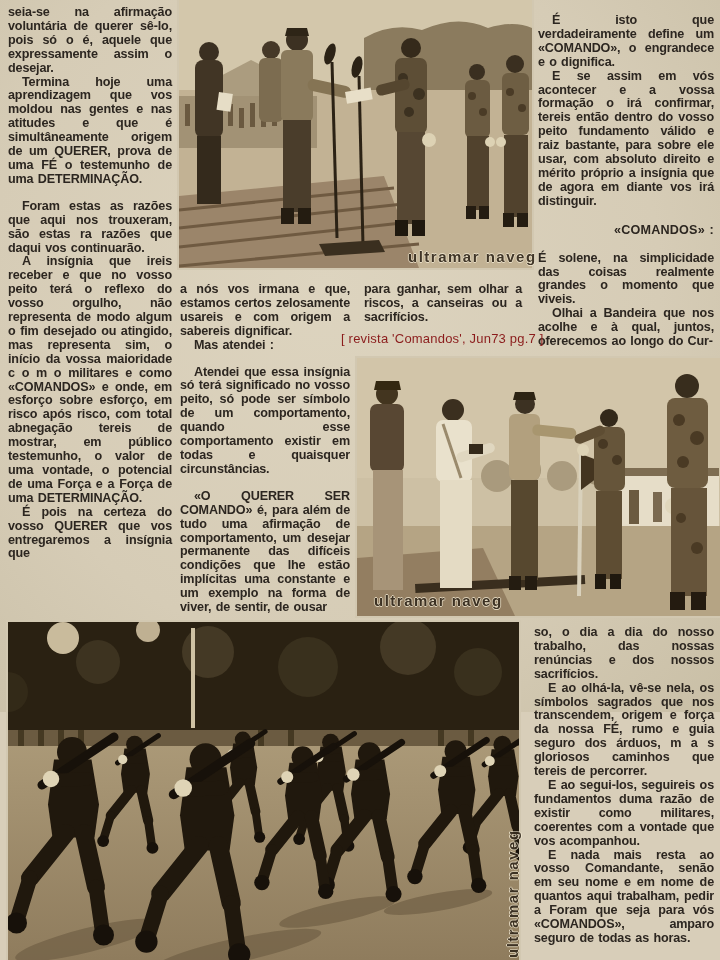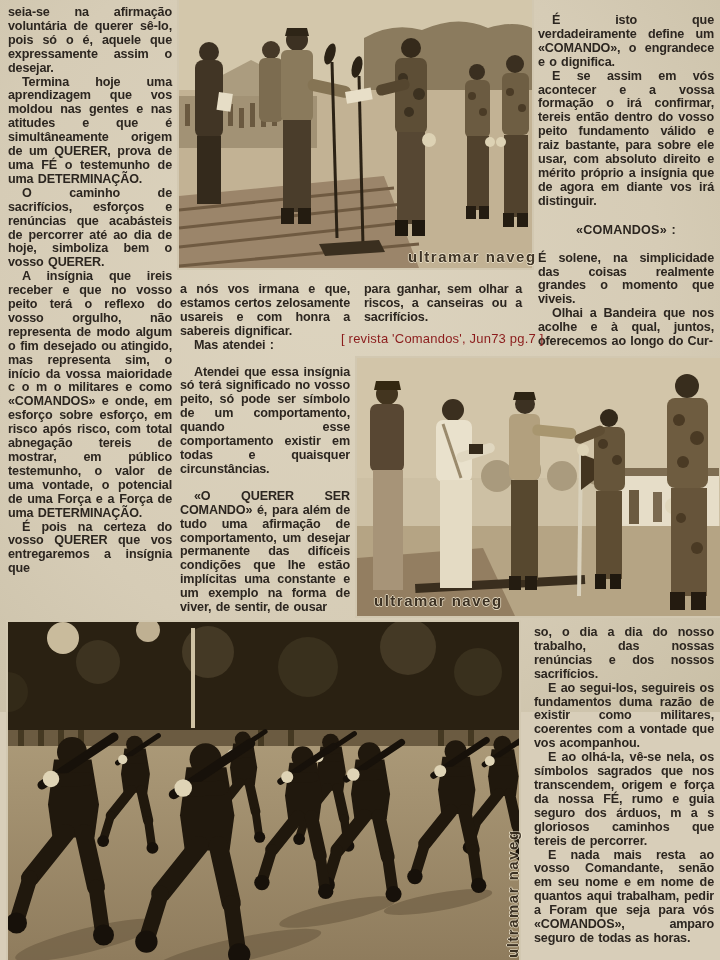--- a/index.html
+++ b/index.html
@@ -19,21 +19,21 @@
     font-size:12.6px;
     line-height:13.9px;
     letter-spacing:-0.15px;
     text-align:justify;
     word-spacing:1px;
   }
   .col p{margin:0;text-indent:14px;}
   .col p.noindent{text-indent:0;}
   .col p.gap{margin-top:13px;}
   .colheading{
-    text-align:center;font-weight:bold;margin:15px 0 14px 0 !important;
+    text-align:right;font-weight:bold;margin:15px 0 14px 0 !important;
     text-indent:0 !important;letter-spacing:0.2px;
   }
   .photo{
     position:absolute;overflow:hidden;background:#c9bb9e;
     box-shadow:0 0 0 2px #d2c8b1;
   }
   .photo svg{display:block;}
   .caption{
     position:absolute;left:341px;top:331px;width:250px;
     color:#8b1c1c;font-size:13px;font-weight:normal;
@@ -53,21 +53,21 @@
   }
 </style>
 </head>
 <body>
 
 <div id="page">
 
   <div class="col" style="left:8px; top:6px; width:164px;">
     <p class="noindent">seia-se na afirmação voluntária de querer sê-lo, pois só o é, aquele que expressamente assim o desejar.</p>
     <p>Termina hoje uma aprendizagem que vos moldou nas gentes e nas atitudes e que é simultâneamente origem de um QUERER, prova de uma FÉ o testemunho de uma DETERMINAÇÃO.</p>
-    <p>O caminho de sacrifícios, esforços e renúncias que acabásteis de percorrer até ao dia de hoje, simboliza bem o vosso QUERER.</p>
+    <p class="gap">Foram estas as razões que aqui nos trouxeram, são estas ra razões que daqui vos continuarão.</p>
     <p>A insígnia que ireis receber e que no vosso peito terá o reflexo do vosso orgulho, não representa de modo algum o fim desejado ou atingido, mas representa sim, o início da vossa maioridade c o m o militares e como «COMANDOS» e onde, em esforço sobre esforço, em risco após risco, com total abnegação tereis de mostrar, em público testemunho, o valor de uma vontade, o potencial de uma Força e a Força de uma DETERMINAÇÃO.</p>
     <p>É pois na certeza do vosso QUERER que vos entregaremos a insígnia que</p>
   </div>
 
   <div class="photo" style="left:179px; top:0; width:353px; height:268px;">
     <svg width="353" height="268" viewBox="0 0 353 268" xmlns="http://www.w3.org/2000/svg">
       <rect x="0" y="0" width="353" height="268" fill="#c8bb9f"></rect>
       <rect x="0" y="0" width="353" height="96" fill="#d3c7ab"></rect>
       <path d="M185,38 q28,-16 58,-8 q36,-16 66,-2 q26,-8 44,0 V96 H185 Z" fill="#7e6d50" opacity="0.85"></path>
       <rect x="0" y="90" width="353" height="178" fill="#c2b294"></rect>
@@ -152,21 +152,21 @@
 
   <div class="col" style="left:538px; top:14px; width:176px;">
     <p>É isto que verdadeiramente define um «COMANDO», o engrandece e o dignifica.</p>
     <p>E se assim em vós acontecer e a vossa formação o irá confirmar, tereis então dentro do vosso peito fundamento válido e raiz bastante, para sobre ele usar, com absoluto direito e mérito próprio a insígnia que de agora em diante vos irá distinguir.</p>
     <p class="colheading">«COMANDOS» :</p>
     <p class="noindent">É solene, na simplicidade das coisas realmente grandes o momento que viveis.</p>
     <p>Olhai a Bandeira que nos acolhe e à qual, juntos, oferecemos ao longo do Cur-</p>
   </div>
 
   <div class="col" style="left:180px; top:283px; width:170px;">
-    <p class="noindent">a nós vos irmana e que, estamos certos zelosamente usareis e com honra a sabereis dignificar.</p>
+    <p class="noindent">a nós vos irmana e que, estamos certos zelosamente usareis e com origem a sabereis dignificar.</p>
     <p>Mas atendei :</p>
     <p class="gap">Atendei que essa insígnia só terá significado no vosso peito, só pode ser símbolo de um comportamento, quando esse comportamento existir em todas e quaisquer circunstâncias.</p>
     <p class="gap">«O QUERER SER COMANDO» é, para além de tudo uma afirmação de comportamento, um desejar permanente das difíceis condições que lhe estão implícitas uma constante e um exemplo na forma de viver, de sentir, de ousar</p>
   </div>
 
   <div class="col" style="left:364px; top:283px; width:158px;">
     <p class="noindent">para ganhar, sem olhar a riscos, a canseiras ou a sacrifícios.</p>
   </div>
 
   <div class="caption">[ revista 'Comandos', Jun73 pg.7 ]</div>
@@ -297,22 +297,22 @@
       <use href="#marcher" transform="translate(10,112) scale(1.5)"></use>
       <use href="#marcher" transform="translate(320,118) scale(1.15)"></use>
       <use href="#marcher" transform="translate(408,116) scale(1.1)"></use>
       <use href="#marcher" transform="translate(255,122) scale(1.1)"></use>
       <use href="#marcher" transform="translate(140,118) scale(1.6)"></use>
     </svg>
   </div>
 
   <div class="col" style="left:534px; top:626px; width:180px;">
     <p class="noindent">so, o dia a dia do nosso trabalho, das nossas renúncias e dos nossos sacrifícios.</p>
+    <p>E ao olhá-la, vê-se nela, os símbolos sagrados que nos transcendem, origem e força da nossa FÉ, rumo e guia seguro dos árduos, m a s gloriosos caminhos que tereis de percorrer.</p>
     <p>E ao segui-los, seguireis os fundamentos duma razão de existir como militares, coerentes com a vontade que vos acompanhou.</p>
-    <p>E ao olhá-la, vê-se nela, os símbolos sagrados que nos transcendem, origem e força da nossa FÉ, rumo e guia seguro dos árduos, m a s gloriosos caminhos que tereis de percorrer.</p>
     <p>E nada mais resta ao vosso Comandante, senão em seu nome e em nome de quantos aqui trabalham, pedir a Foram que seja para vós «COMANDOS», amparo seguro de todas as horas.</p>
   </div>
 
   <div class="wm" style="left:408px; top:248px;">ultramar naveg</div>
   <div class="wm" style="left:374px; top:592px;">ultramar naveg</div>
   <div class="wm wm-v" style="left:504px; top:958px;">ultramar naveg</div>
 
 </div>
 
 </body></html>

